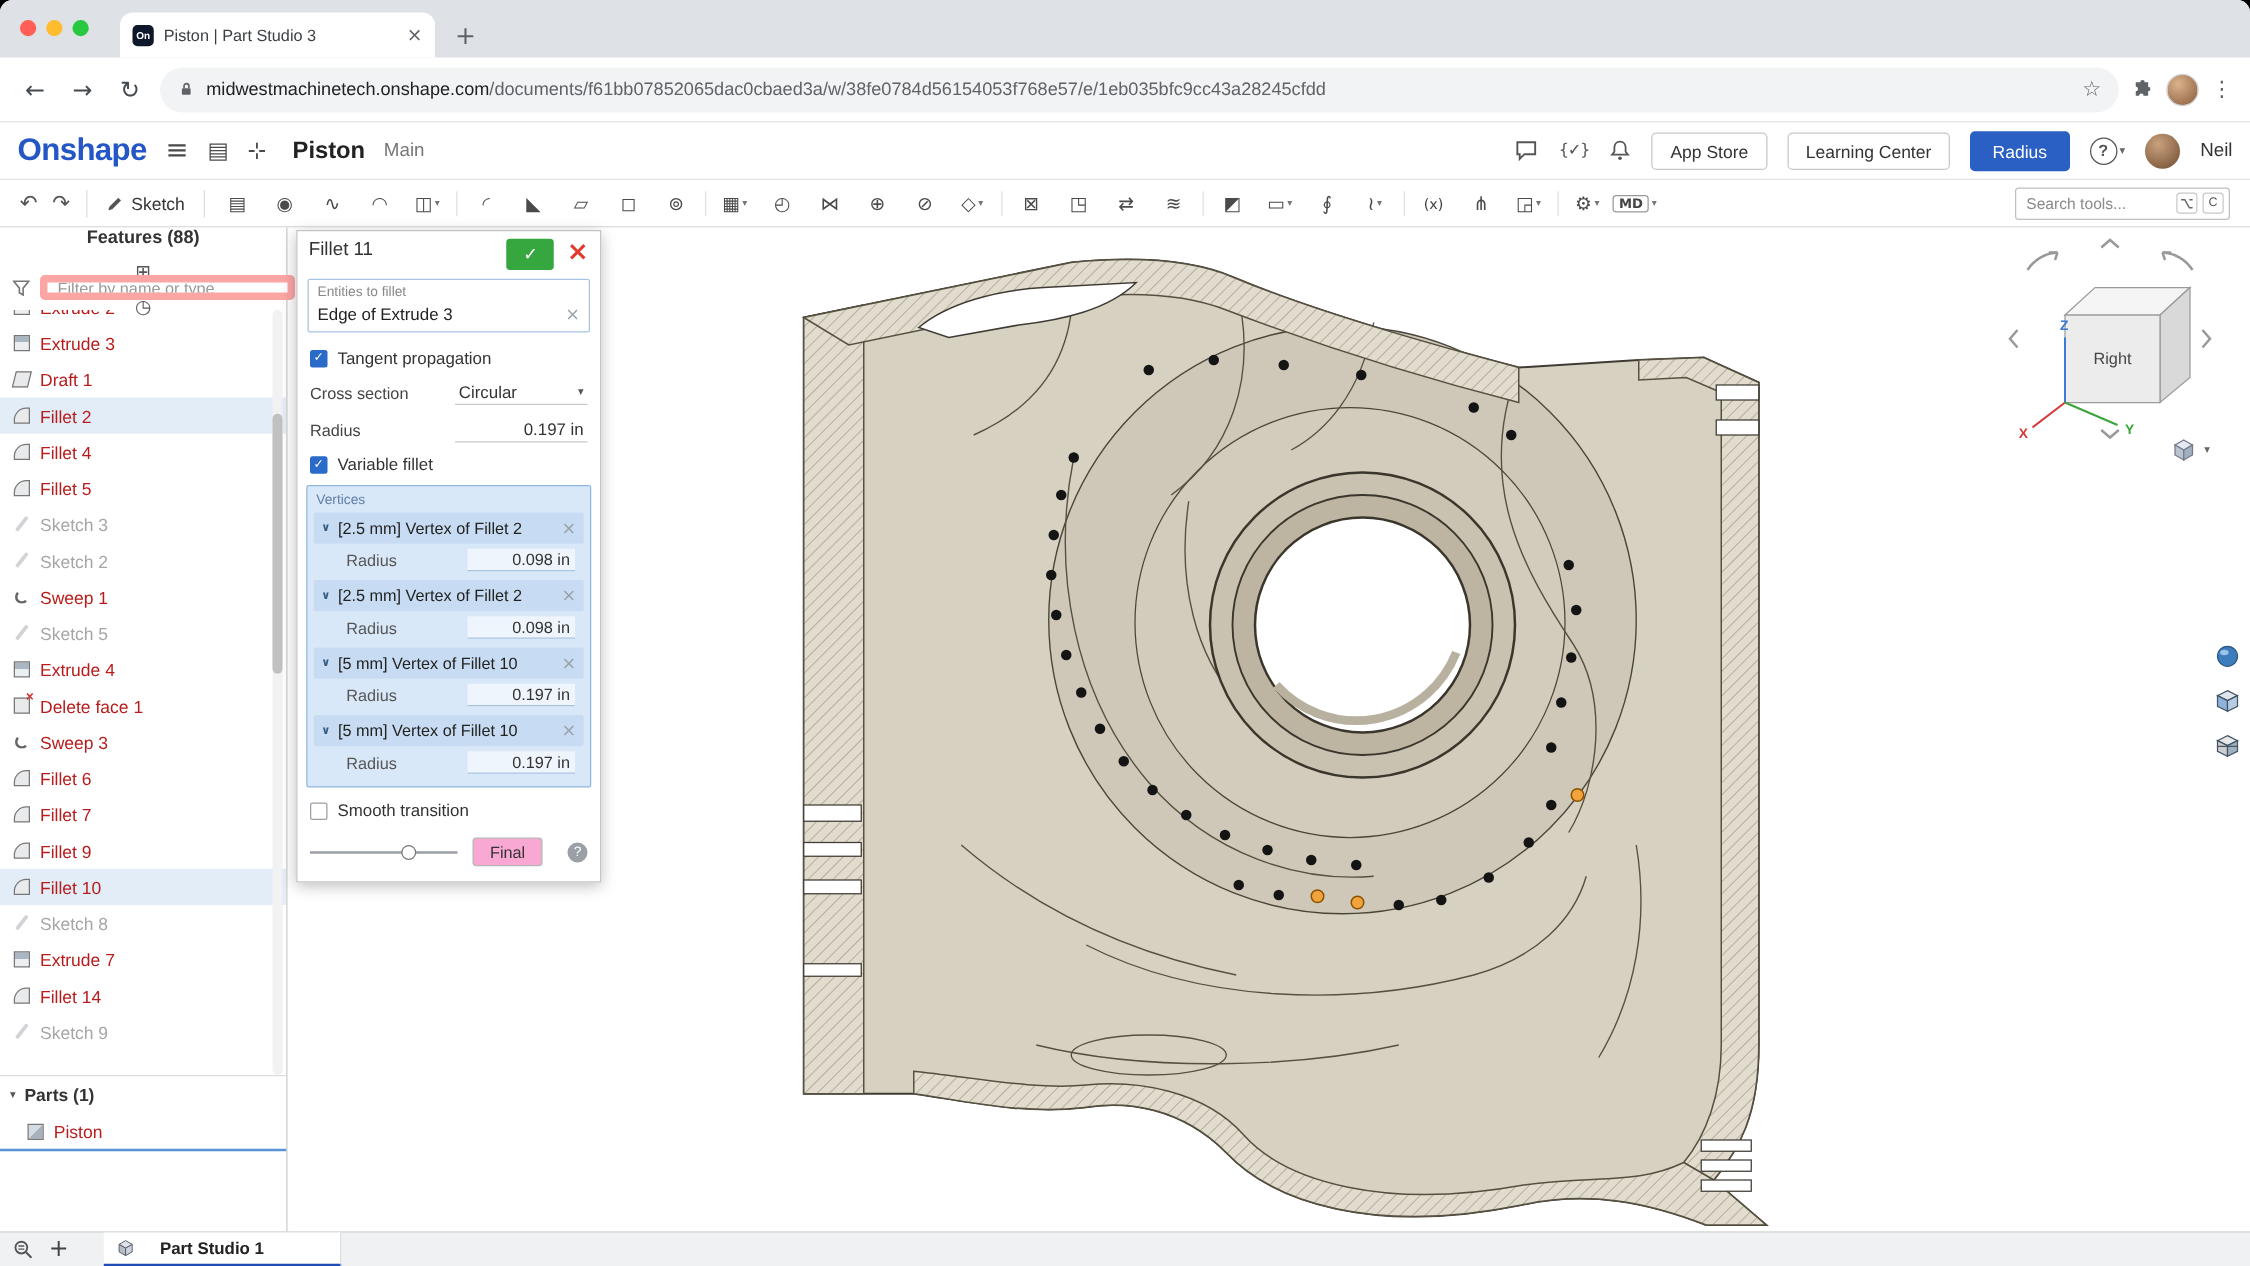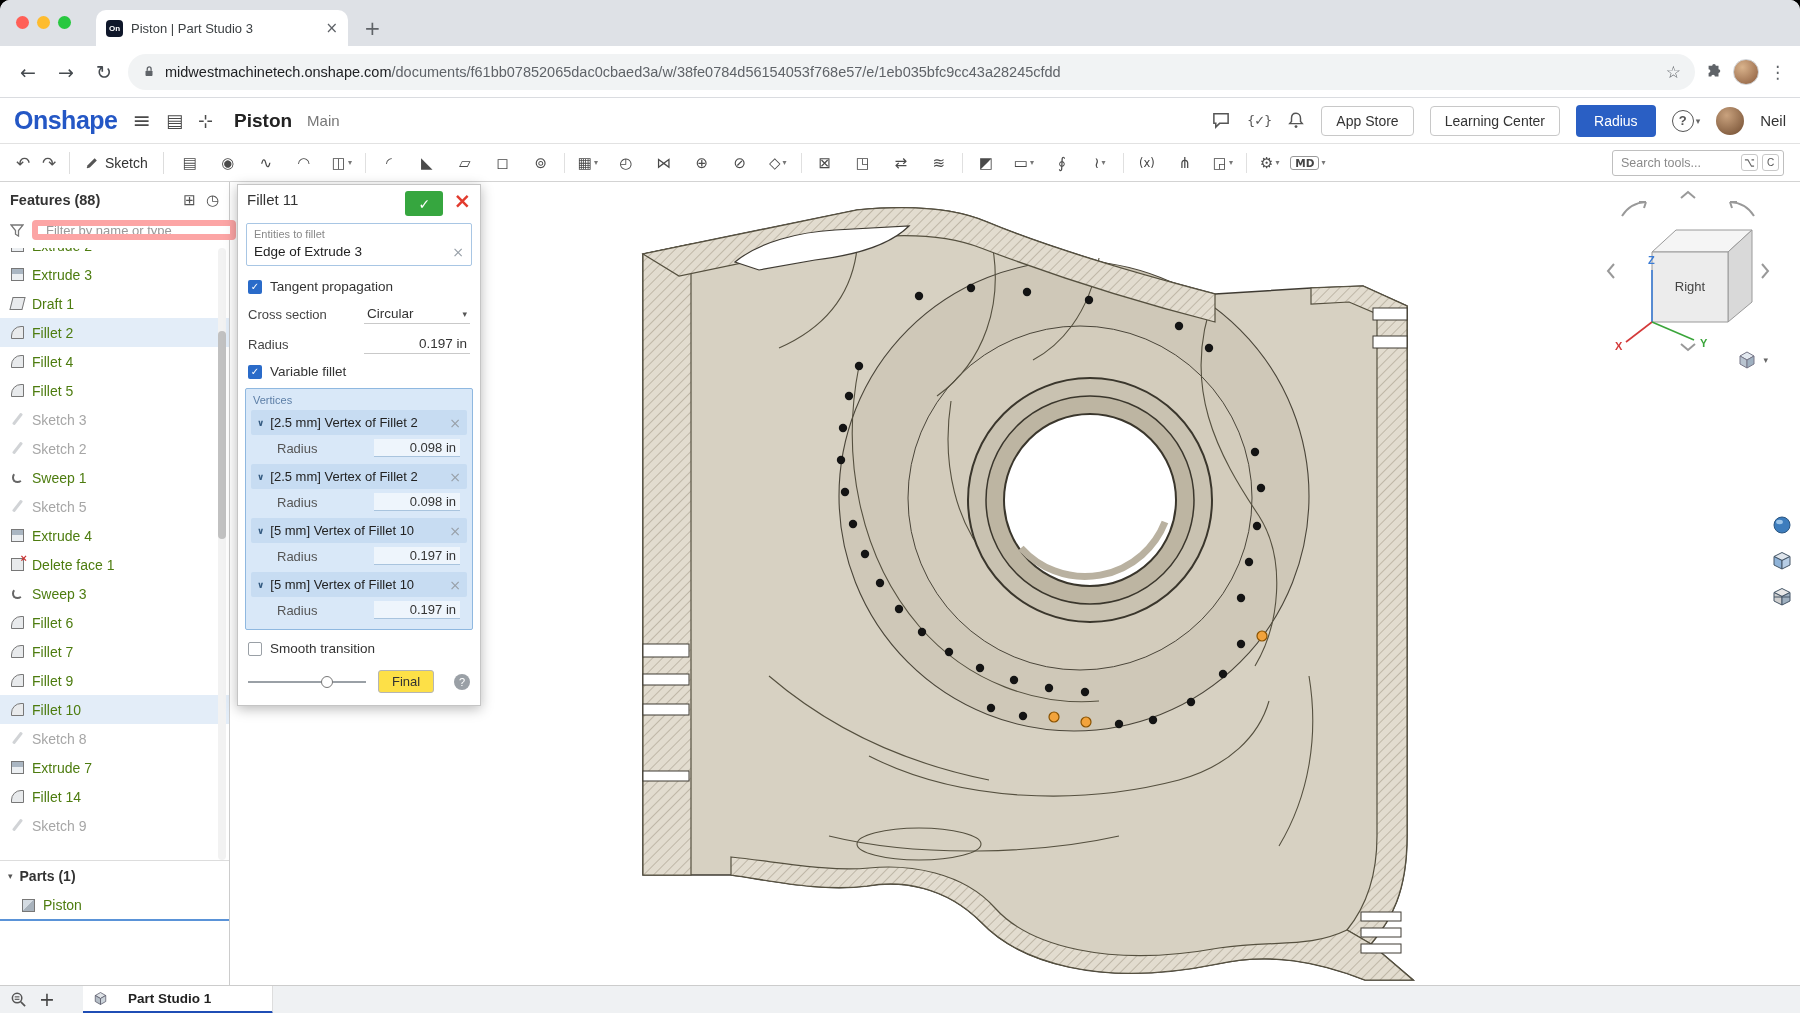--- a/index.html
+++ b/index.html
@@ -60,31 +60,31 @@
   .search-box { margin-left:auto; margin-right:6px; width:172px; height:26px; border:1px solid #bfbfbf; border-radius:3px; background:#fff; display:flex; align-items:center; padding:0 4px 0 8px; gap:4px; }
   .search-box input { border:none; outline:none; flex:1; font-size:12.5px; color:#333; min-width:0; font-family:inherit; }
   .search-box input::placeholder { color:#8a8a8a; }
   .keycap { width:17px; height:17px; border:1px solid #c8c8c8; border-radius:3px; background:#fff; font-size:10px; color:#555; display:flex; align-items:center; justify-content:center; flex:none; }
 
   
   .main { height:803px; position:relative; flex:none; display:flex; }
 
   
   .fpanel { width:230px; border-right:1px solid #ccc; background:#fff; display:flex; flex-direction:column; flex:none; z-index:2; }
-  .fp-header { height:36px; display:flex; align-items:center; padding:0 10px; gap:10px; }
+  .fp-header { height:36px; display:flex; align-items:center; padding:0 10px; gap:10px;flex-direction:column; }
   .fp-title { font-size:14.5px; font-weight:700; color:#333; flex:1; }
   .fp-hic { font-size:15px; color:#555; }
   .fp-filter { display:flex; align-items:center; gap:8px; padding:2px 10px 8px; }
   .filter-input { flex:1; height:20px; border:6px solid #fca5a5; border-radius:4px; padding:0 8px; font-size:13px; color:#333; outline:none; font-family:inherit; }
   .filter-input::placeholder { color:#999; }
   .fp-list { flex:1; overflow:hidden; position:relative; }
   .f-row { height:29px; display:flex; align-items:center; gap:8px; padding-left:11px; }
   .f-row.clip { margin-top:-17px; }
   .f-row.hl { background:#e3edf8; }
-  .f-label { font-size:14px; color:#4d7c0f; }
+  .f-label { font-size:14px; color:#b91c1c; }
   .f-row.sup .f-label { color:#a6a6a6; }
   .f-row.sup .f-icon { opacity:.45; }
   .f-icon { width:13px; height:13px; flex:none; position:relative; }
   .t-extrude .f-icon { border:1px solid #777; background:linear-gradient(180deg,#aab6c2 0 45%,#eceff2 45%); }
   .t-draft .f-icon { border:1px solid #777; transform:skewX(-14deg); background:#e8eaec; }
   .t-fillet .f-icon { border:1px solid #777; border-radius:10px 0 0 0; background:#e8eaec; }
   .t-sketch .f-icon::before { content:""; position:absolute; left:5px; top:-1px; width:3px; height:14px; background:#9aa0a6; transform:rotate(38deg); border-radius:1px; }
   .t-sweep .f-icon::before { content:""; position:absolute; inset:1px; border:2px solid transparent; border-bottom-color:#666; border-left-color:#666; border-radius:50%; }
   .t-delete-face .f-icon { border:1px solid #777; background:#e8eaec; }
   .t-delete-face .f-icon::after { content:"×"; position:absolute; right:-4px; top:-7px; color:#c33; font-size:11px; font-weight:bold; }
@@ -140,21 +140,21 @@
   .vx-head { display:flex; align-items:center; gap:6px; background:#c7dcf2; padding:5px 6px; border-radius:2px; }
   .vx-chev { font-size:9px; color:#345a80; font-weight:bold; }
   .vx-name { flex:1; font-size:13px; color:#222; }
   .vx-rad { display:flex; align-items:center; padding:4px 7px 6px 26px; }
   .vx-rad-label { flex:1; color:#555; font-size:13px; }
   .vx-rad-val { min-width:86px; text-align:right; border-bottom:1px solid #a9c4de; font-size:13px; background:rgba(255,255,255,.55); padding:1px 4px; }
   .slider-row { display:flex; align-items:center; gap:12px; padding:9px 10px 12px; }
   .slider { position:relative; width:118px; height:14px; flex:none; }
   .slider-track { position:absolute; left:0; right:0; top:6px; height:2px; background:#9aa0a6; }
   .slider-handle { position:absolute; left:62%; top:1px; width:12px; height:12px; border-radius:50%; background:#fff; border:1.5px solid #777; }
-  .btn-final { border:1px solid #b5b5b5; border-radius:3px; padding:3px 13px; font-size:13px; background:#fde047; color:#333; }
+  .btn-final { border:1px solid #b5b5b5; border-radius:3px; padding:3px 13px; font-size:13px; background:#f9a8d4; color:#333; }
   .help-badge { width:16px; height:16px; border-radius:50%; background:#9aa0a6; color:#fff; font-size:11px; display:flex; align-items:center; justify-content:center; margin-left:auto; }
 
   
   .bottom-bar { height:28px; background:#eff1f3; border-top:1px solid #ccc; display:flex; align-items:center; padding-left:10px; gap:12px; flex:none; }
   .bb-plus { font-size:19px; color:#444; line-height:1; }
   .bb-tab { height:28px; width:190px; background:#fff; border-right:1px solid #ddd; border-bottom:3px solid #1f4db5; display:flex; align-items:center; gap:20px; padding:0 10px; margin-left:16px; }
   .bb-tab-label { font-size:13.5px; color:#222; font-weight:600; }
 </style>
 </head>
 <body>

